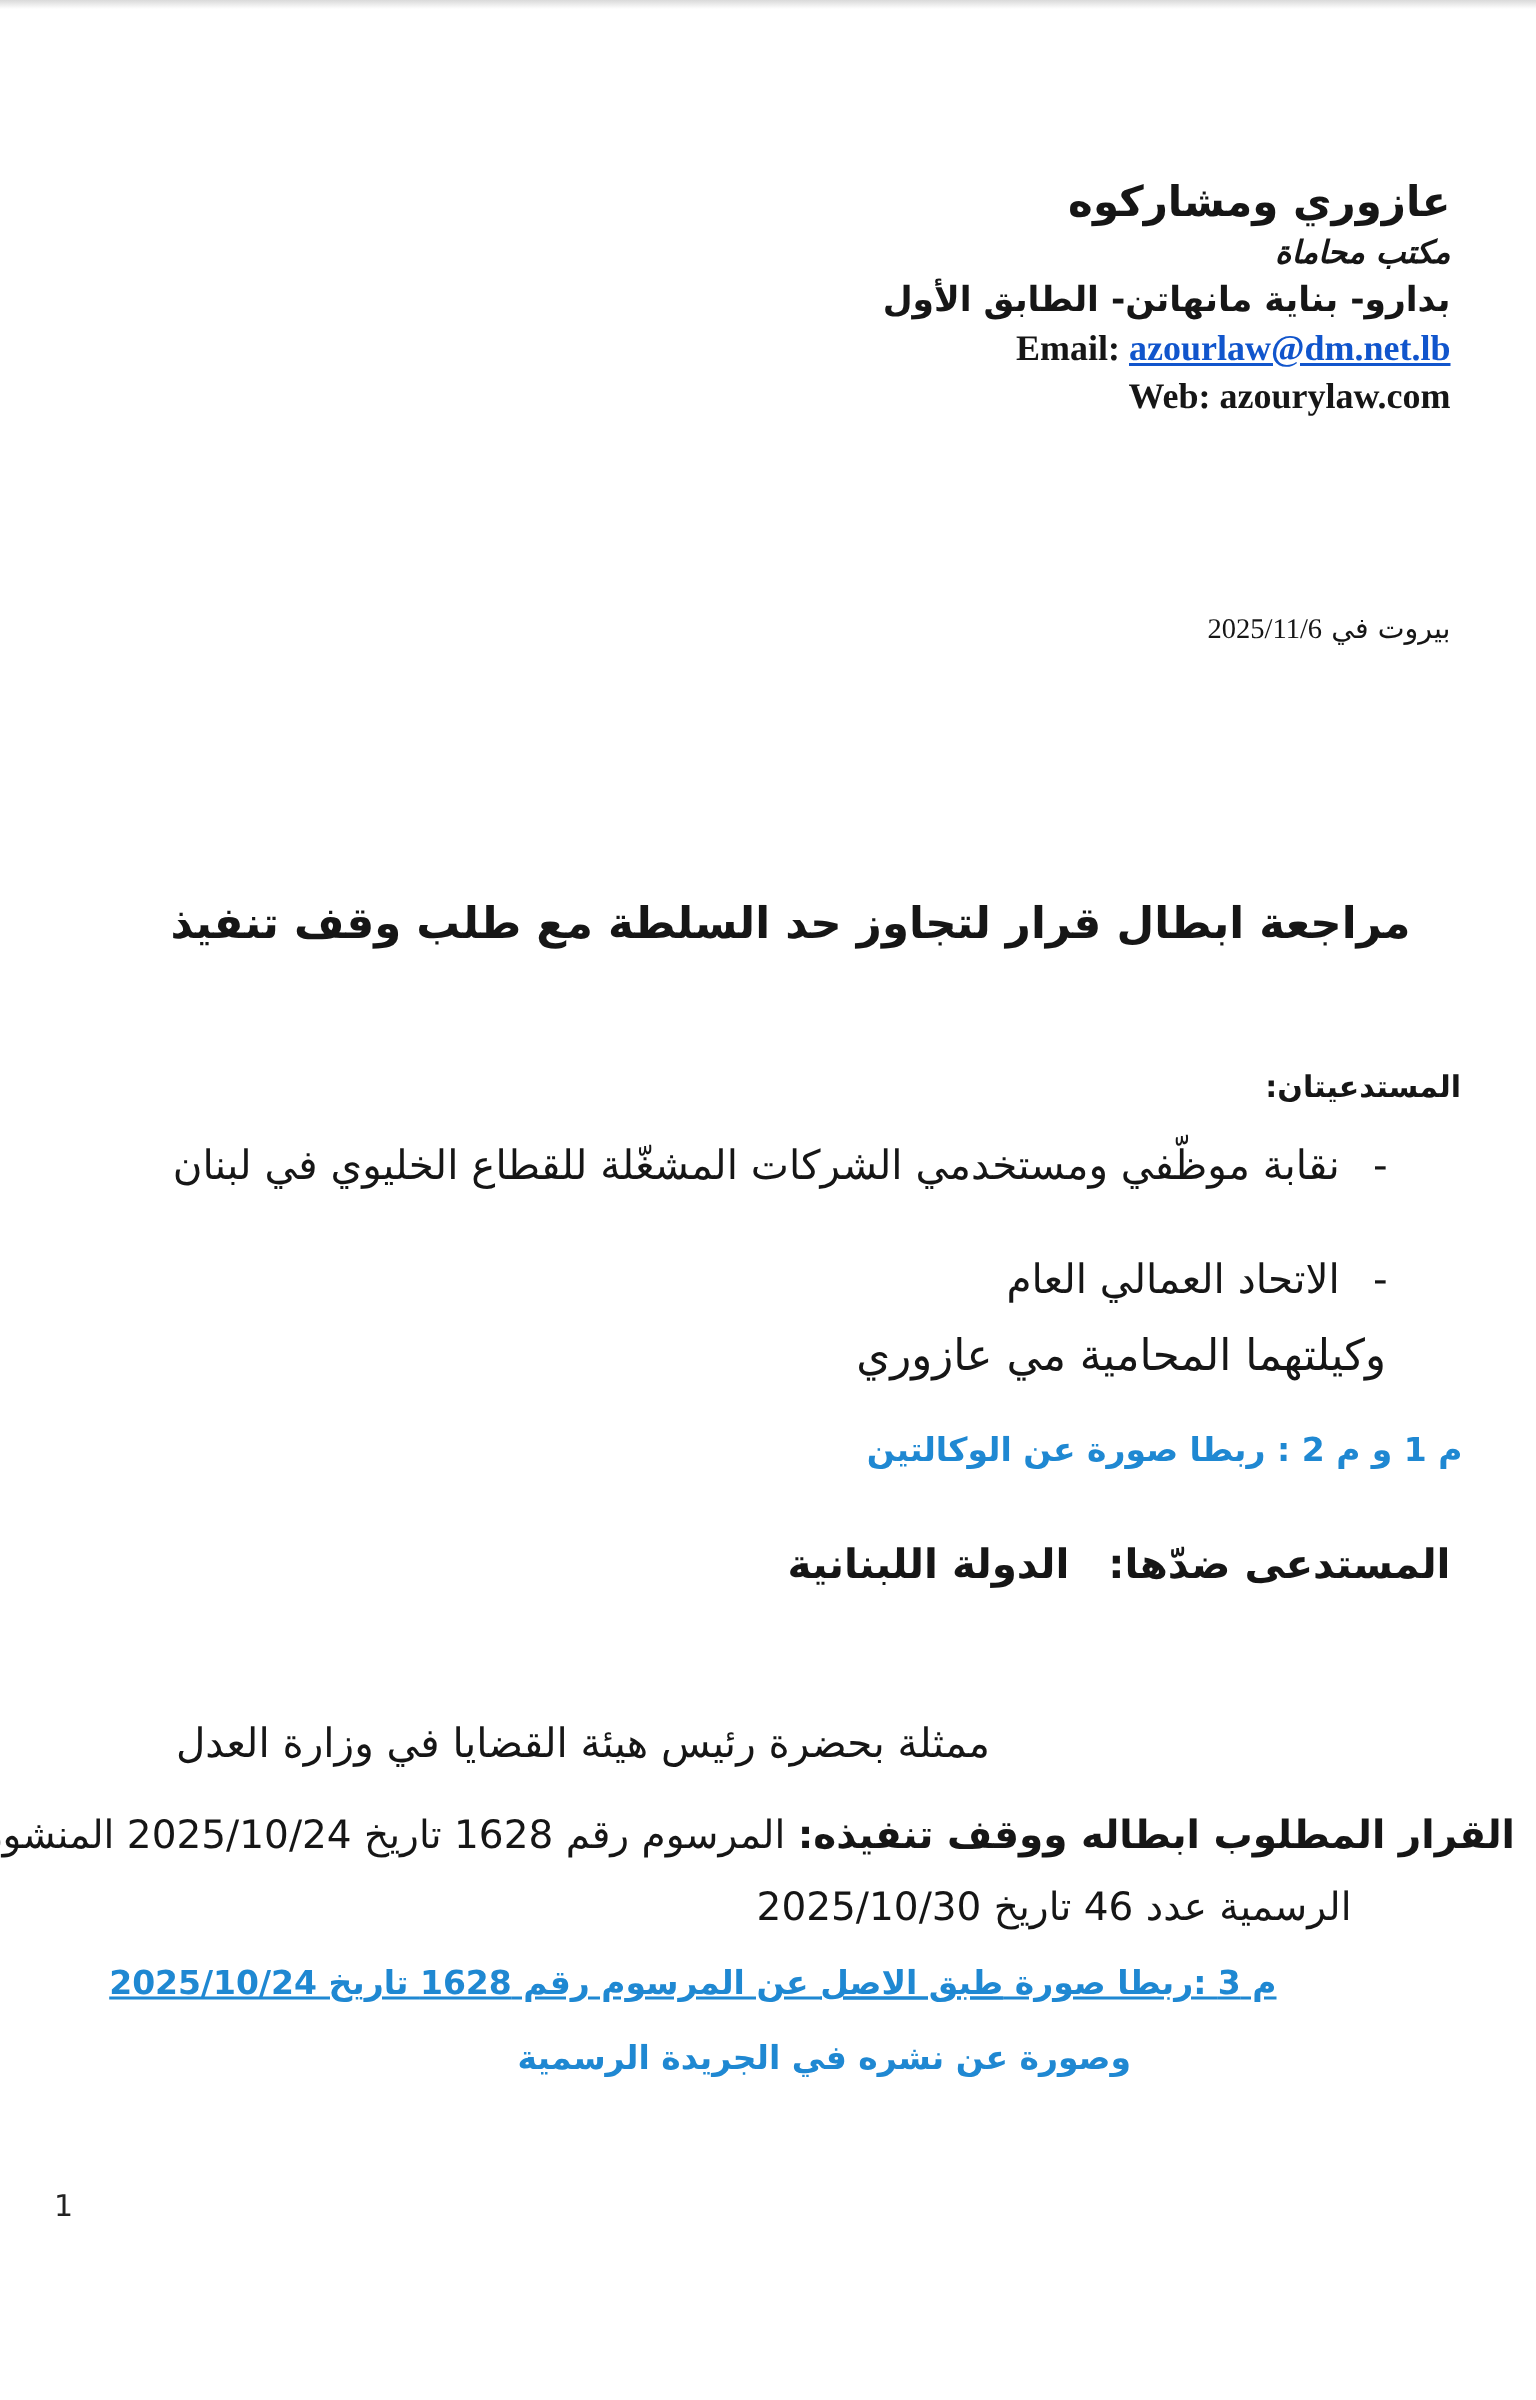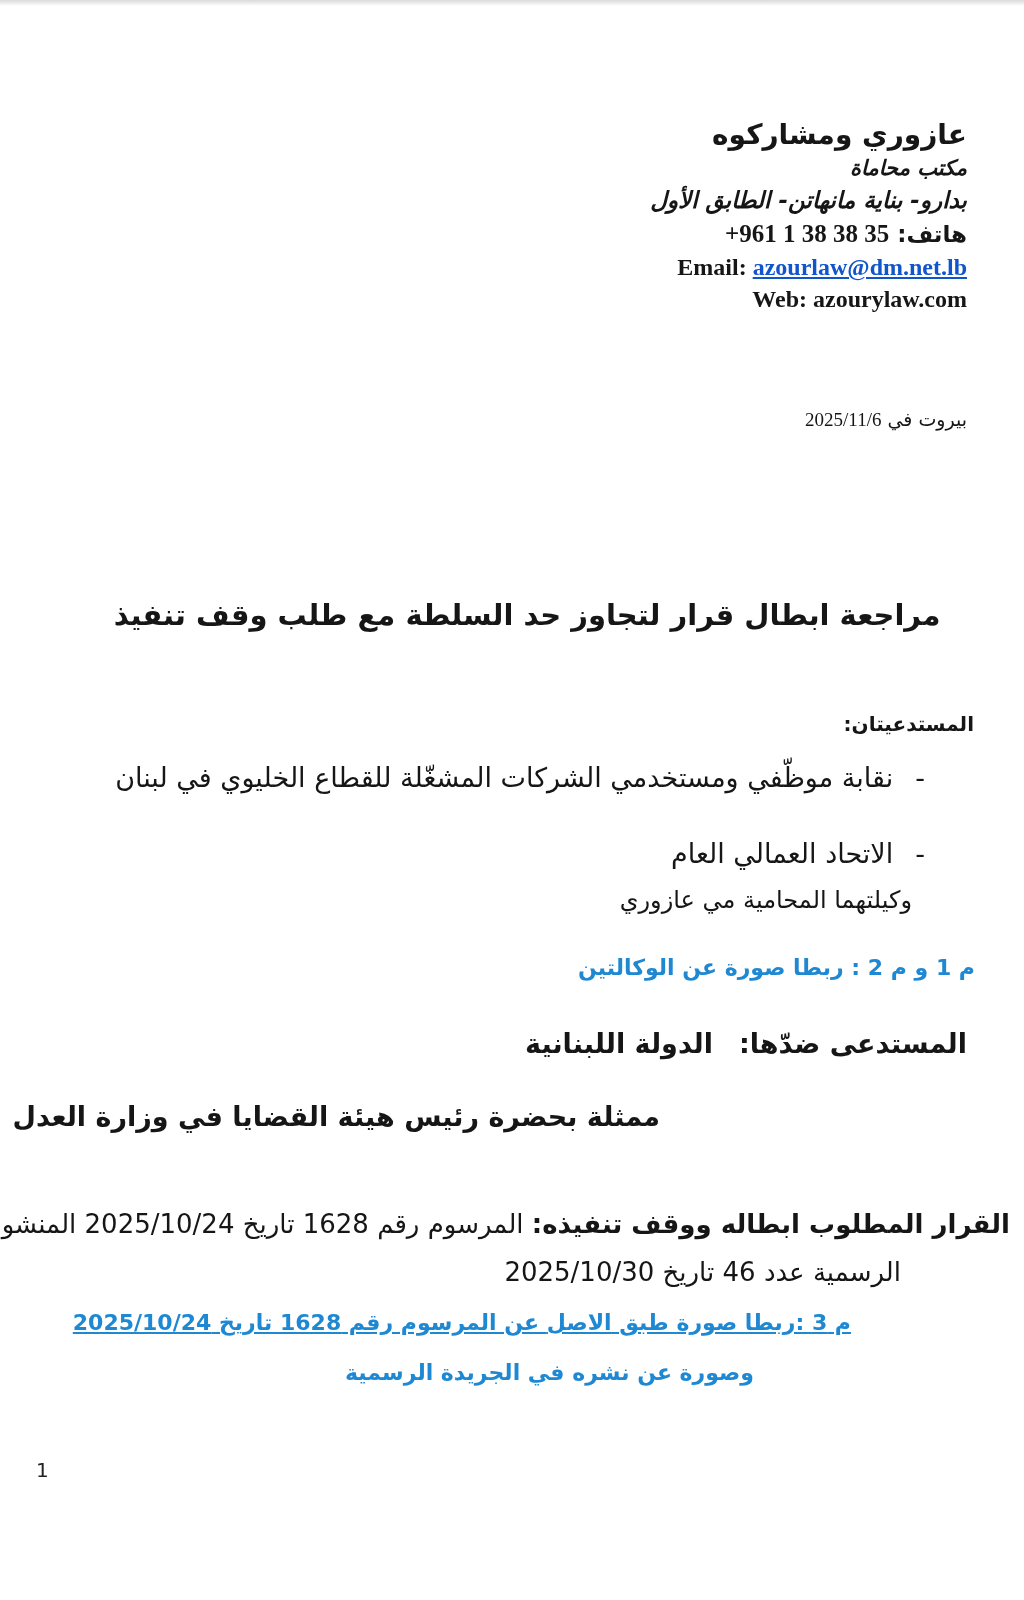--- a/index.html
+++ b/index.html
@@ -21,21 +21,21 @@
     position:absolute;top:0;left:0;right:0;height:6px;
     background:linear-gradient(to bottom, rgba(130,130,130,.30), rgba(255,255,255,0));
   }
   .b{font-weight:bold;}
   .latin{font-family:"Liberation Serif","DejaVu Serif",serif;}
 
   
   .letterhead{position:absolute;top:116px;right:57px;text-align:right;}
   .firm-name{font-size:28px;font-weight:bold;line-height:37px;}
   .office-type{font-size:21px;font-weight:bold;font-style:italic;line-height:30px;}
-  .address{font-size:23px;font-weight:bold;line-height:34px;font-style:italic;}
+  .address{font-size:23px;font-weight:bold;line-height:34px;}
   .phone{font-size:23px;font-weight:bold;line-height:33px;}
   .phone .latin{font-size:25px;}
   .email-line,.web-line{
     direction:ltr;text-align:right;
     font-family:"Liberation Serif","DejaVu Serif",serif;
     font-size:24px;font-weight:bold;line-height:32px;
   }
   .email-link{color:var(--link-blue);text-decoration:underline;cursor:pointer;}
 
   
@@ -46,57 +46,56 @@
   .addressee{position:absolute;top:495px;left:0;right:44px;margin:0;
     text-align:center;font-size:29px;font-weight:bold;}
   .subject{position:absolute;top:598px;left:30px;right:0;margin:0;
     text-align:center;font-size:29px;font-weight:bold;}
 
   
   .petitioners-label{position:absolute;top:668px;right:50px;font-size:20px;font-weight:bold;margin-top:44px;}
   .list-item{position:absolute;right:99px;font-size:27px;display:flex;gap:22px;}
   .list-item.first{top:762px;}
   .list-item.second{top:838px;}
-  .counsel{position:absolute;top:886px;right:112px;font-size:24px;}
+  .counsel{position:absolute;top:886px;right:100px;font-size:29px;}
 
   
   .blue-note{
     color:var(--annotation-blue);
     font-family:"DejaVu Sans",sans-serif;
     font-weight:bold;font-size:22px;
   }
   .note-1{position:absolute;top:955px;right:49px;}
   .note-3{position:absolute;top:1310px;right:173px;text-decoration:underline;}
   .note-3b{position:absolute;top:1360px;right:270px;}
   .u{text-decoration:underline;}
 
   
   .respondent-line{position:absolute;top:1028px;right:57px;font-size:27px;font-weight:bold;}
   .respondent-value{margin-inline-start:26px;}
-  .representation{position:absolute;top:1101px;right:364px;font-size:27px;font-weight:bold;white-space:nowrap;}
+  .representation{position:absolute;top:1147px;right:364px;font-size:27px;font-weight:normal;white-space:nowrap;}
 
   
   .decision-line1{position:absolute;top:1209px;right:14px;font-size:26px;white-space:nowrap;}
   .decision-line2{position:absolute;top:1257px;right:123px;font-size:26px;}
 
   
   .page-number{position:absolute;top:1458px;left:36px;font-size:20px;
     font-family:"DejaVu Sans",sans-serif;color:#222;}
 </style>
 </head>
 <body>
 
 <div class="page">
   <div class="scan-edge"></div>
 
   <header class="letterhead">
     <div class="firm-name">عازوري ومشاركوه</div>
     <div class="office-type">مكتب محاماة</div>
     <div class="address">بدارو- بناية مانهاتن- الطابق الأول</div>
-    <div class="phone"><span>هاتف:</span> <span class="latin" dir="ltr">+961 1 38 38 35</span></div>
     <div class="email-line"><span>Email: </span><a class="email-link">azourlaw@dm.net.lb</a></div>
     <div class="web-line"><span>Web: </span><span>azourylaw.com</span></div>
   </header>
 
   <div class="date-line"><span>بيروت في</span> <span class="latin-num" dir="ltr">2025/11/6</span></div>
 
 
   <h2 class="subject">مراجعة ابطال قرار لتجاوز حد السلطة مع طلب وقف تنفيذ</h2>
 
   <div class="petitioners-label">المستدعيتان:</div>

